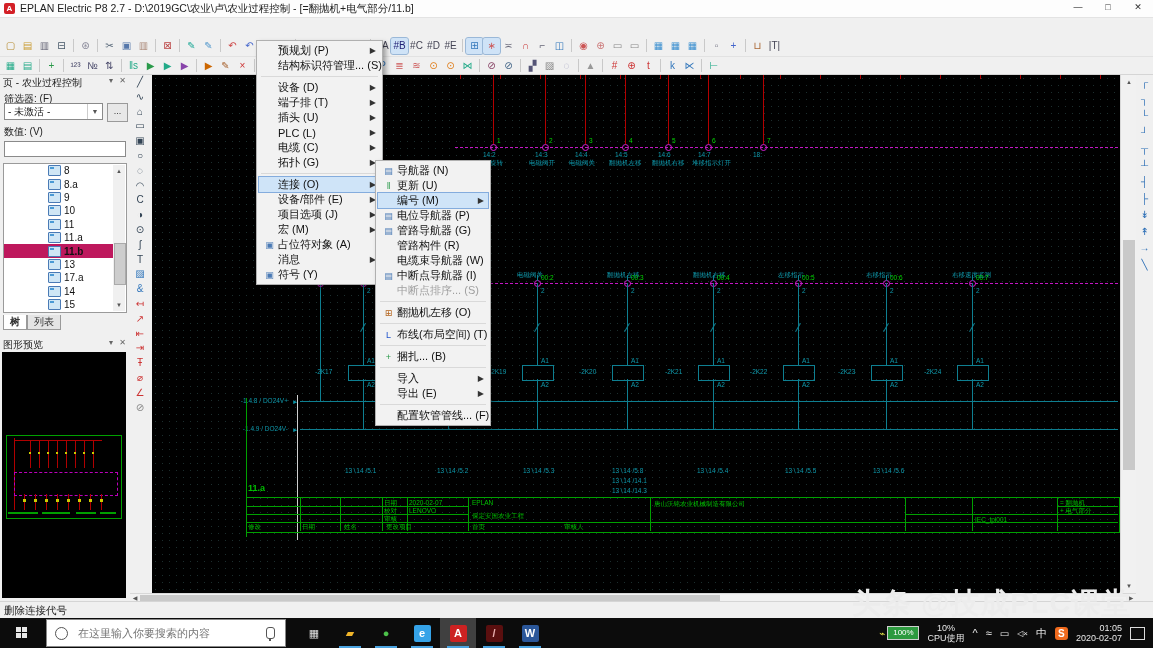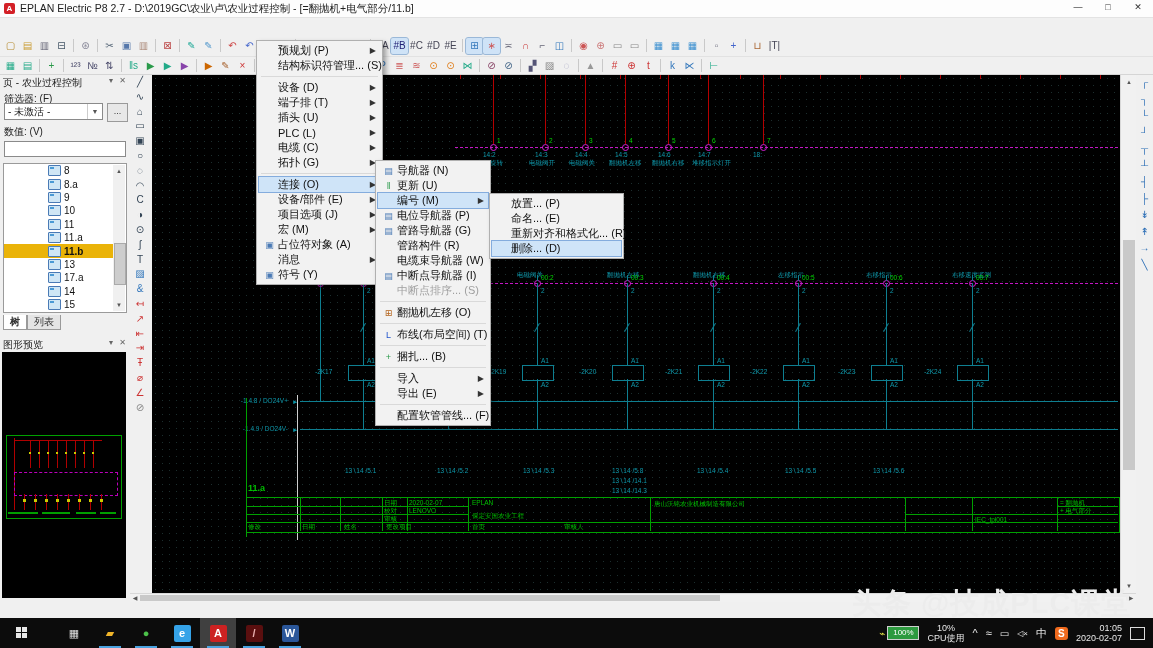--- a/index.html
+++ b/index.html
@@ -28,21 +28,21 @@
   .phead .pbtns{position:absolute;right:2px;top:1px;font-size:8px;color:#666;letter-spacing:2px;}
   .plabel{font-size:10px;color:#222;padding:2px 4px;}
   #combo{position:absolute;left:4px;top:28px;width:99px;height:17px;background:#fff;border:1px solid #8a8a8a;font-size:10px;color:#222;line-height:16px;padding-left:3px;box-sizing:border-box;}
   #combo .arr{position:absolute;right:0;top:0;width:14px;height:15px;border-left:1px solid #ccc;text-align:center;font-size:7px;color:#555;line-height:15px;}
   #browse{position:absolute;left:107px;top:28px;width:19px;height:17px;background:#e8e8e8;border:1px solid #9a9a9a;font-size:9px;text-align:center;line-height:14px;color:#333;}
   #valfield{position:absolute;left:4px;top:66px;width:122px;height:16px;background:#fff;border:1px solid #8a8a8a;box-sizing:border-box;}
   #tree{position:absolute;left:3px;top:88px;width:124px;height:150px;background:#fff;border:1px solid #9a9a9a;box-sizing:border-box;overflow:hidden;}
   .trow{height:13.4px;display:flex;align-items:center;font-size:10px;color:#111;padding-left:44px;position:relative;}
   .trow .ticon{width:11px;height:9px;background:#cfe6f5;border:1px solid #4a7ab5;border-radius:1px;margin-right:3px;flex:0 0 auto;position:relative;}
   .trow .ticon:after{content:"";position:absolute;left:1px;top:1px;width:4px;height:2px;background:#4a9ad5;}
-  .trow.sel{background:#eab308;font-weight:bold;}
+  .trow.sel{background:#be185d;font-weight:bold;}
   #treesb{position:absolute;right:1px;top:1px;width:12px;height:146px;background:#f0f0f0;}
   #treesb .sarr{height:12px;font-size:6px;text-align:center;color:#555;line-height:12px;}
   #treesb .sthumb{position:absolute;left:1px;width:10px;background:#cdcdcd;border:1px solid #aaa;}
   #ptabs{position:absolute;left:3px;top:240px;height:15px;display:flex;font-size:10px;}
   .ptab{padding:0 6px;border:1px solid #9a9a9a;border-top:none;background:#e4e4e4;color:#333;line-height:13px;}
   .ptab.act{background:#fff;font-weight:bold;}
   #preview-content{position:absolute;left:2px;top:277px;width:124px;height:246px;background:#000;}
   
   #left-tools{position:absolute;left:130px;top:75px;width:22px;height:518px;background:#f0f0f0;border-right:1px solid #c9c9c9;}
   .vtool{width:20px;height:14.8px;text-align:center;font-size:10px;line-height:14px;}
@@ -580,29 +580,37 @@
       <div class="vtool2">↟</div>
       <div class="vtool2">→</div>
       <div class="vtool2">╲</div>
     </div>
   <div id="hscroll">
       <div class="sbtn" style="left: 0px; top: 0px; width: 10px; height: 8px; line-height: 8px;">◀</div>
       <div class="sthumb2" style="left: 10px; top: 1px; width: 580px; height: 6px;"></div>
       <div class="sbtn" style="right: 0px; top: 0px; width: 10px; height: 8px; line-height: 8px;">▶</div>
     </div>
 
+  <div id="statusbar">
+    <span>删除连接代号</span>
+  </div>
 
   <div id="taskbar">
     <div id="startbtn">
       <div class="wlogo">
           <div></div>
           <div></div>
           <div></div>
           <div></div>
         </div>
+    </div>
+    <div id="searchbox">
+      <span class="ring"></span>
+      <input readonly="" placeholder="在这里输入你要搜索的内容" style="">
+      <span class="mic"></span>
     </div>
     <div id="tbapps" style="display:flex;margin-left:10px;">
         <div class="tapp">
           <div class="ag" style="color: rgb(221, 221, 221);">▦</div>
         </div>
         <div class="tapp">
           <div class="ag" style="color: rgb(240, 180, 41);">▰</div>
           <div class="openline"></div>
         </div>
         <div class="tapp">
@@ -790,31 +798,13 @@
         <div class="mic2"></div>
         <span class="mlab">导出 (E)</span>
         <div class="msub">▶</div>
       </div>
       <div class="msep"></div>
       <div class="mrow">
         <div class="mic2"></div>
         <span class="mlab">配置软管管线... (F)</span>
       </div>
     </div>
-  <div class="menu" id="menu3" style="left:489px;top:193px;width:133px;">
-      <div class="mrow">
-        <div class="mic2"></div>
-        <span class="mlab">放置... (P)</span>
-      </div>
-      <div class="mrow">
-        <div class="mic2"></div>
-        <span class="mlab">命名... (E)</span>
-      </div>
-      <div class="mrow">
-        <div class="mic2"></div>
-        <span class="mlab">重新对齐和格式化... (R)</span>
-      </div>
-      <div class="mrow hl">
-        <div class="mic2"></div>
-        <span class="mlab">删除... (D)</span>
-      </div>
-    </div>
 </div>
 
 </body></html>

